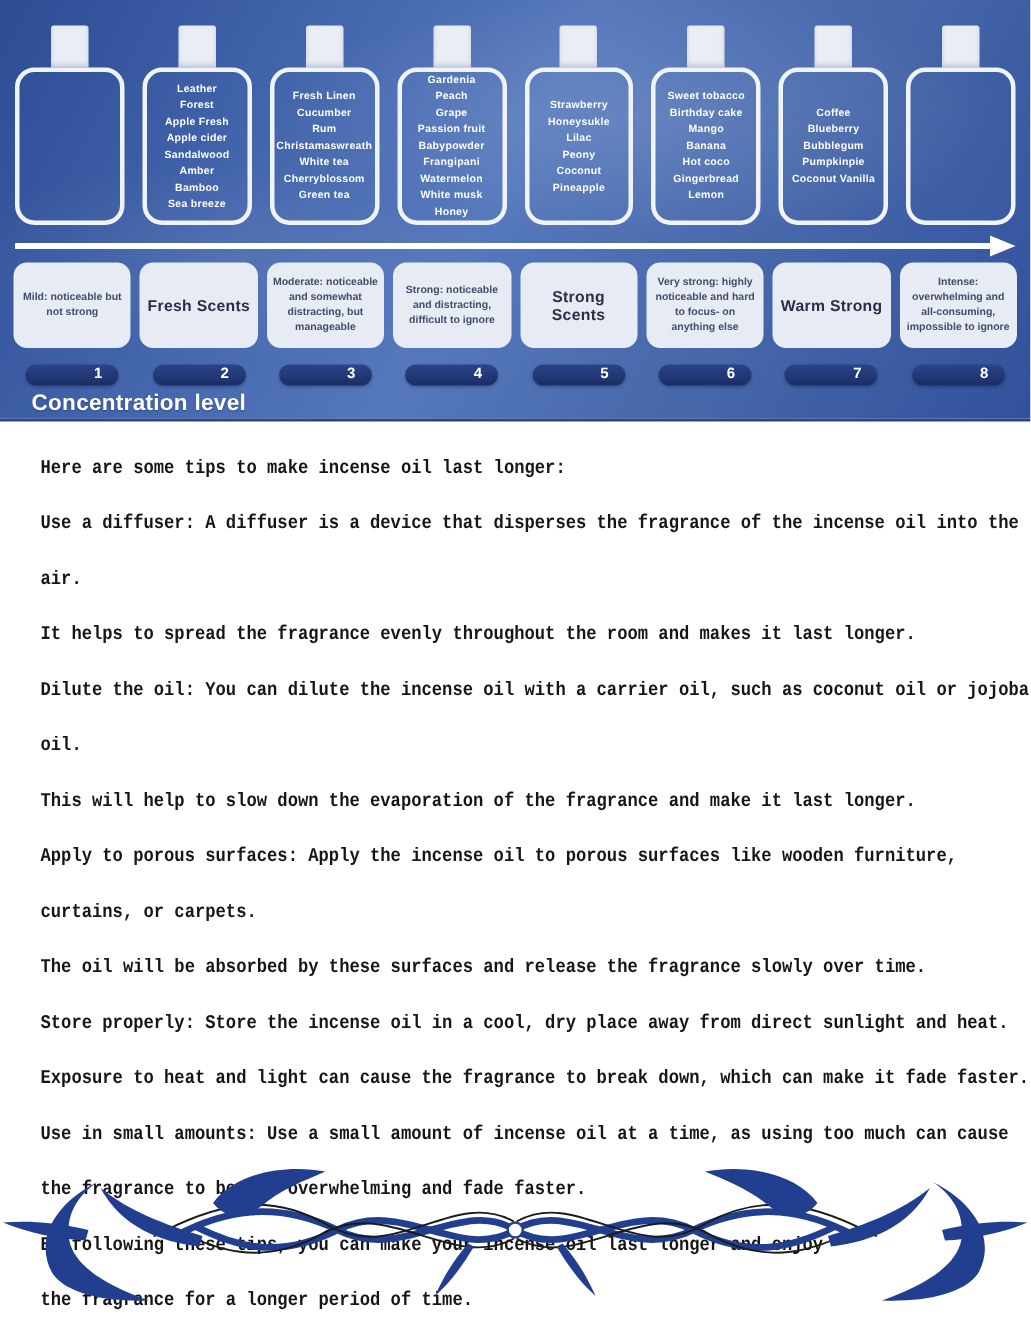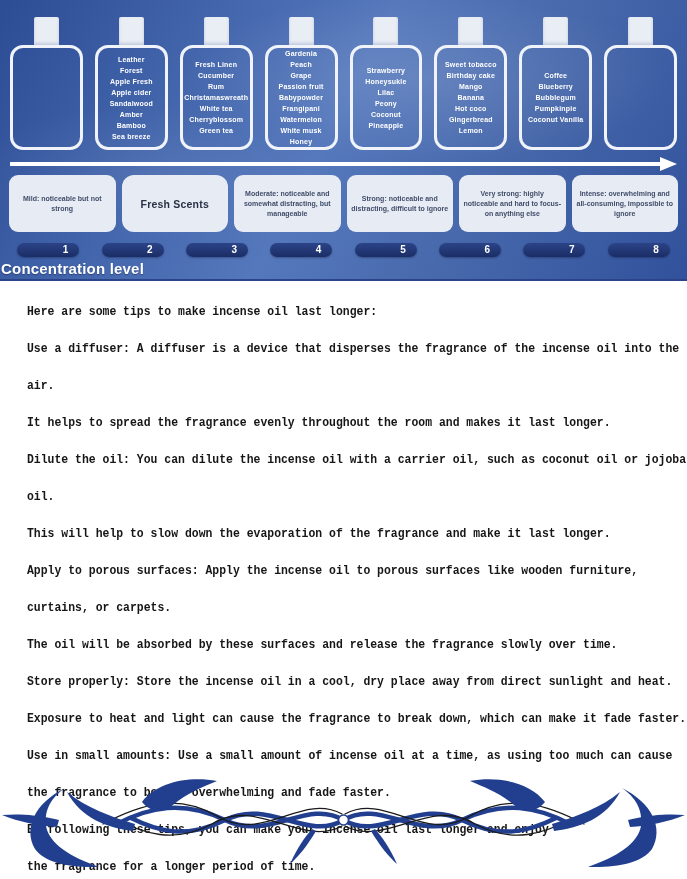--- a/index.html
+++ b/index.html
@@ -35,34 +35,34 @@
 
   .arrow-row { padding:6px 9px 0 10px; height:16px; }
 
   .cards-row { display:flex; gap:6px; padding:3px 9px 0 9px; }
   .level-card {
     flex:1; height:57px; background:#e6ebf4; border-radius:9px;
     display:flex; align-items:center; justify-content:center; text-align:center;
     color:#414d69; font-size:7px; line-height:10px; font-weight:bold;
     padding:2px 4px; box-sizing:border-box;
   }
-  .level-card.emph { font-size:10.5px; line-height:12px; color:#2a3144; letter-spacing:0.2px;border-radius:12px; }
+  .level-card.emph { font-size:10.5px; line-height:12px; color:#2a3144; letter-spacing:0.2px; }
 
   .pills-row { display:flex; gap:6px; padding:11px 9px 0 9px; }
   .pill-slot { flex:1; display:flex; justify-content:center; }
   .pill {
     width:62px; height:14px; border-radius:7px;
     background:linear-gradient(#2b4488, #1b2d66);
     color:#ffffff; font-weight:bold; font-size:10px; line-height:14px;
     text-align:right; padding-right:11px; box-sizing:border-box;
     box-shadow:0 1px 2px rgba(10,20,50,0.35);
   }
 
   .banner-title {
-    position:absolute; left:1px; bottom:2px;
+    position:absolute; left:21px; bottom:2px;
     color:#ffffff; font-weight:bold; font-size:15px; letter-spacing:0.2px;
     text-shadow:0 1px 1px rgba(20,35,80,0.5);
   }
 
   
   .tips { padding:12px 0 0 27px;font-family:Liberation Mono, monospace; }
   .tips-text {
     font-size:13px; font-weight:bold; color:#161616;
     line-height:37px; white-space:pre-line;
     width:760px; transform:scaleX(0.88); transform-origin:0 0;
@@ -151,21 +151,23 @@
       <line x1="1" y1="8" x2="651" y2="8" stroke="#ffffff" stroke-width="4" stroke-linecap="round"></line>
       <polygon points="650,1 667,8 650,15" fill="#ffffff"></polygon>
     </svg>
   </div>
 
   <div class="cards-row">
     <div class="level-card">Mild: noticeable but not strong</div>
     <div class="level-card emph">Fresh Scents</div>
     <div class="level-card">Moderate: noticeable and somewhat distracting, but manageable</div>
     <div class="level-card">Strong: noticeable and distracting, difficult to ignore</div>
+    <div class="level-card emph">Strong Scents</div>
     <div class="level-card">Very strong: highly noticeable and hard to focus- on anything else</div>
+    <div class="level-card emph">Warm Strong</div>
     <div class="level-card">Intense: overwhelming and all-consuming, impossible to ignore</div>
   </div>
 
   <div class="pills-row">
     <div class="pill-slot">
         <div class="pill">1</div>
       </div>
     <div class="pill-slot">
         <div class="pill">2</div>
       </div>

